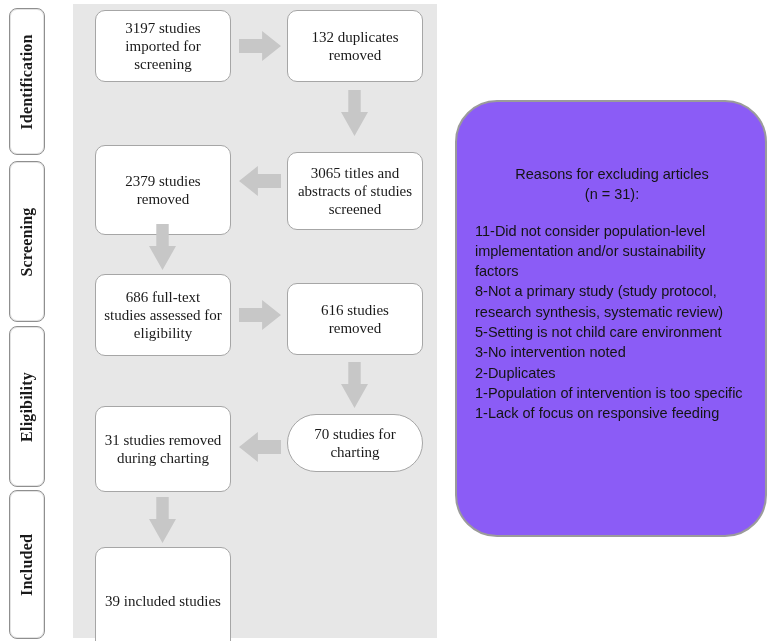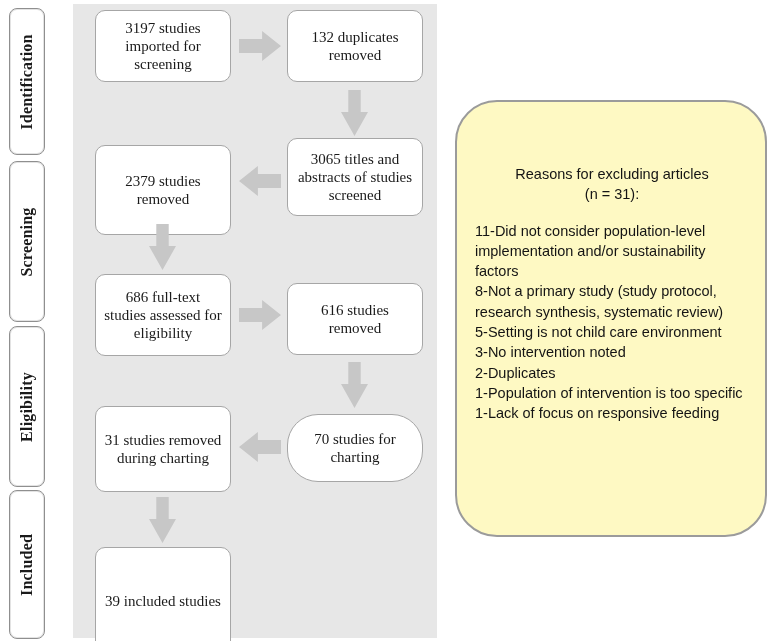--- a/index.html
+++ b/index.html
@@ -51,47 +51,47 @@
     display: flex; align-items: center; justify-content: center;
     text-align: center;
     font-size: 15px;
     line-height: 1.22;
     padding: 5px 8px;
   }
   .colA { left: 95px;  width: 136px; }
   .colB { left: 287px; width: 136px; }
   .b-imported  { top: 10px;  height: 72px; }
   .b-duplicates{ top: 10px;  height: 72px; }
-  .b-screened  { top: 138px; height: 78px; }
+  .b-screened  { top: 152px; height: 78px; }
   .b-removed1  { top: 145px; height: 90px; }
   .b-fulltext  { top: 274px; height: 82px; }
   .b-removed2  { top: 283px; height: 72px; }
   .b-removed3  { top: 406px; height: 86px; }
-  .b-charting  { top: 414px; height: 68px; border-radius: 31px; }
+  .b-charting  { top: 414px; height: 58px; border-radius: 31px; }
   .b-included  { top: 547px; height: 108px; }
 
   
   .arrow { position: absolute; background: #c7c7c7; }
   .arrow.right { clip-path: polygon(0 27%, 55% 27%, 55% 0, 100% 50%, 55% 100%, 55% 73%, 0 73%); }
   .arrow.left  { clip-path: polygon(100% 27%, 45% 27%, 45% 0, 0 50%, 45% 100%, 45% 73%, 100% 73%); }
   .arrow.down  { clip-path: polygon(27% 0, 73% 0, 73% 48%, 100% 48%, 50% 100%, 0 48%, 27% 48%); }
   .ar1 { left: 239px; top: 31px;  width: 42px; height: 30px; }
   .ad1 { left: 341px; top: 90px;  width: 27px; height: 46px; }
   .al1 { left: 239px; top: 166px; width: 42px; height: 30px; }
   .ad2 { left: 149px; top: 224px; width: 27px; height: 46px; }
   .ar2 { left: 239px; top: 300px; width: 42px; height: 30px; }
   .ad3 { left: 341px; top: 362px; width: 27px; height: 46px; }
   .al2 { left: 239px; top: 432px; width: 42px; height: 30px; }
   .ad4 { left: 149px; top: 497px; width: 27px; height: 46px; }
 
   
   .reasons-panel {
     position: absolute;
     left: 455px; top: 100px; width: 312px; height: 437px;
-    background: #fef9c3;
+    background: #8b5cf6;
     border: 2px solid #9b9b9b;
     border-radius: 42px;
     box-sizing: border-box;
     padding: 62px 16px 0 18px;
     font-family: "Liberation Sans", sans-serif;
     font-size: 14.5px;
     line-height: 1.4;
     color: #141414;
   }
   .reasons-heading { text-align: center; }

